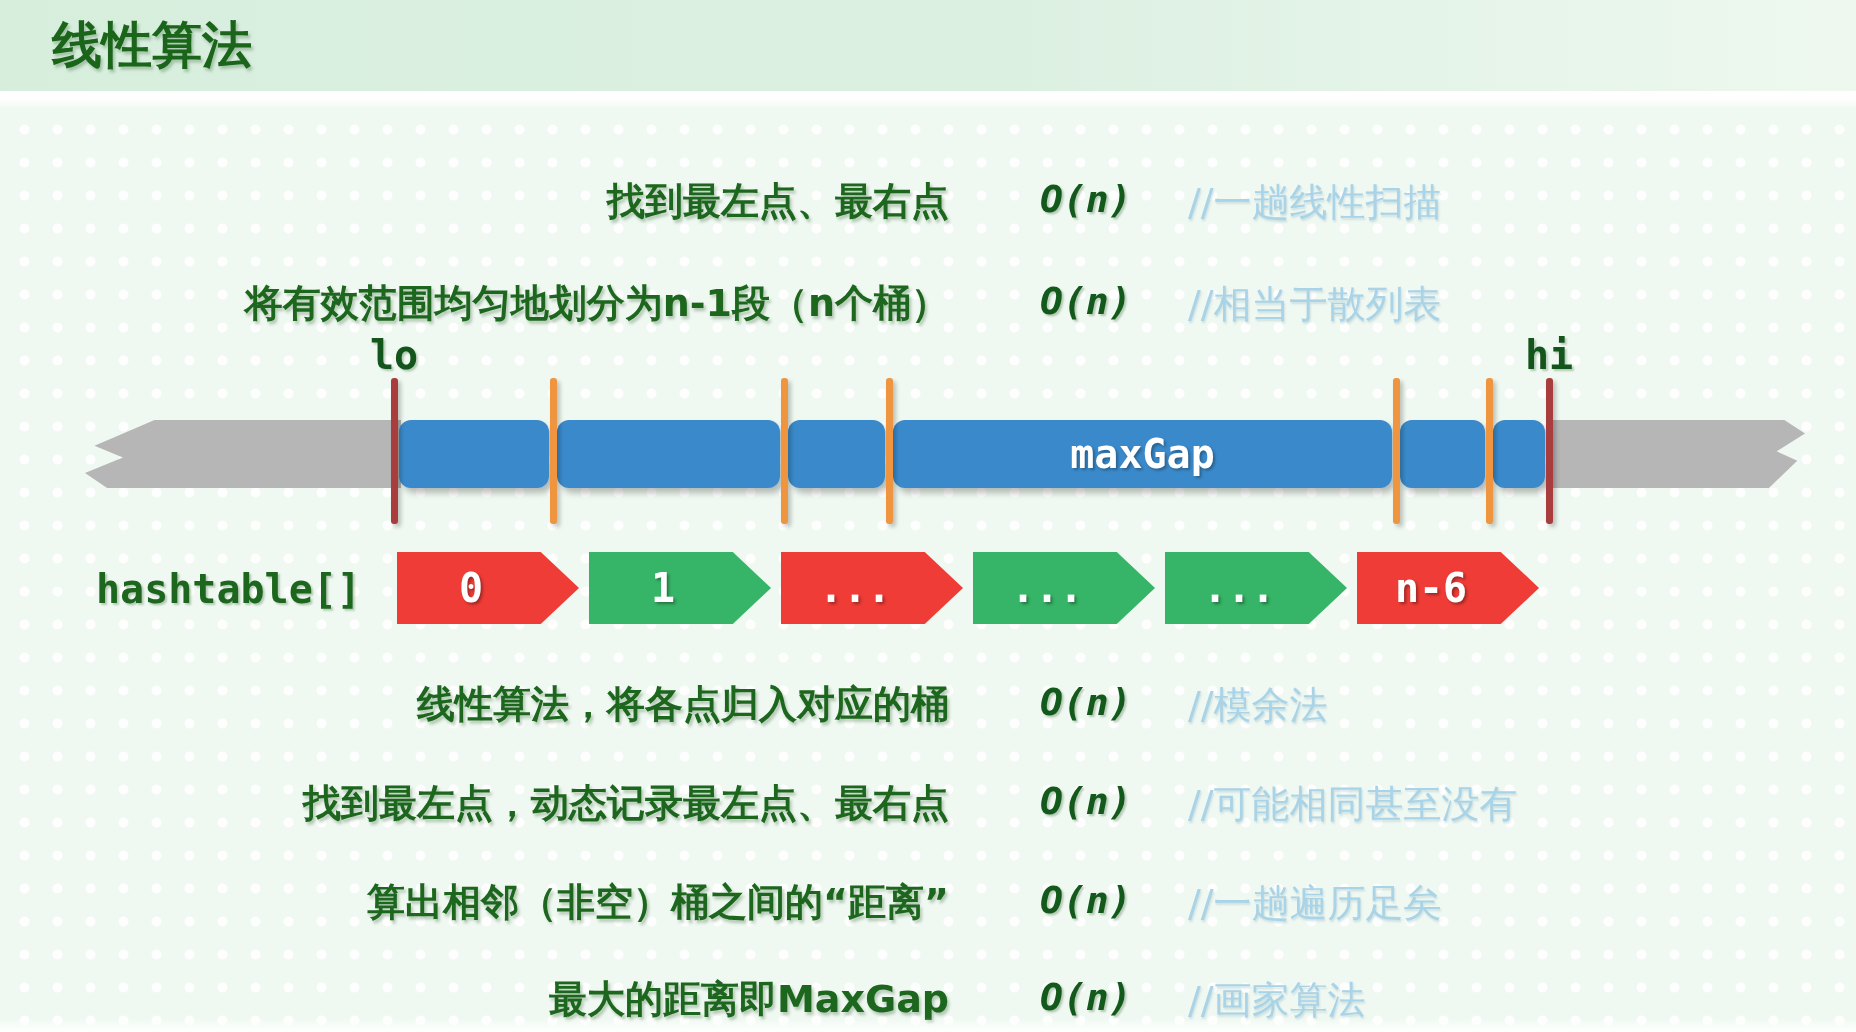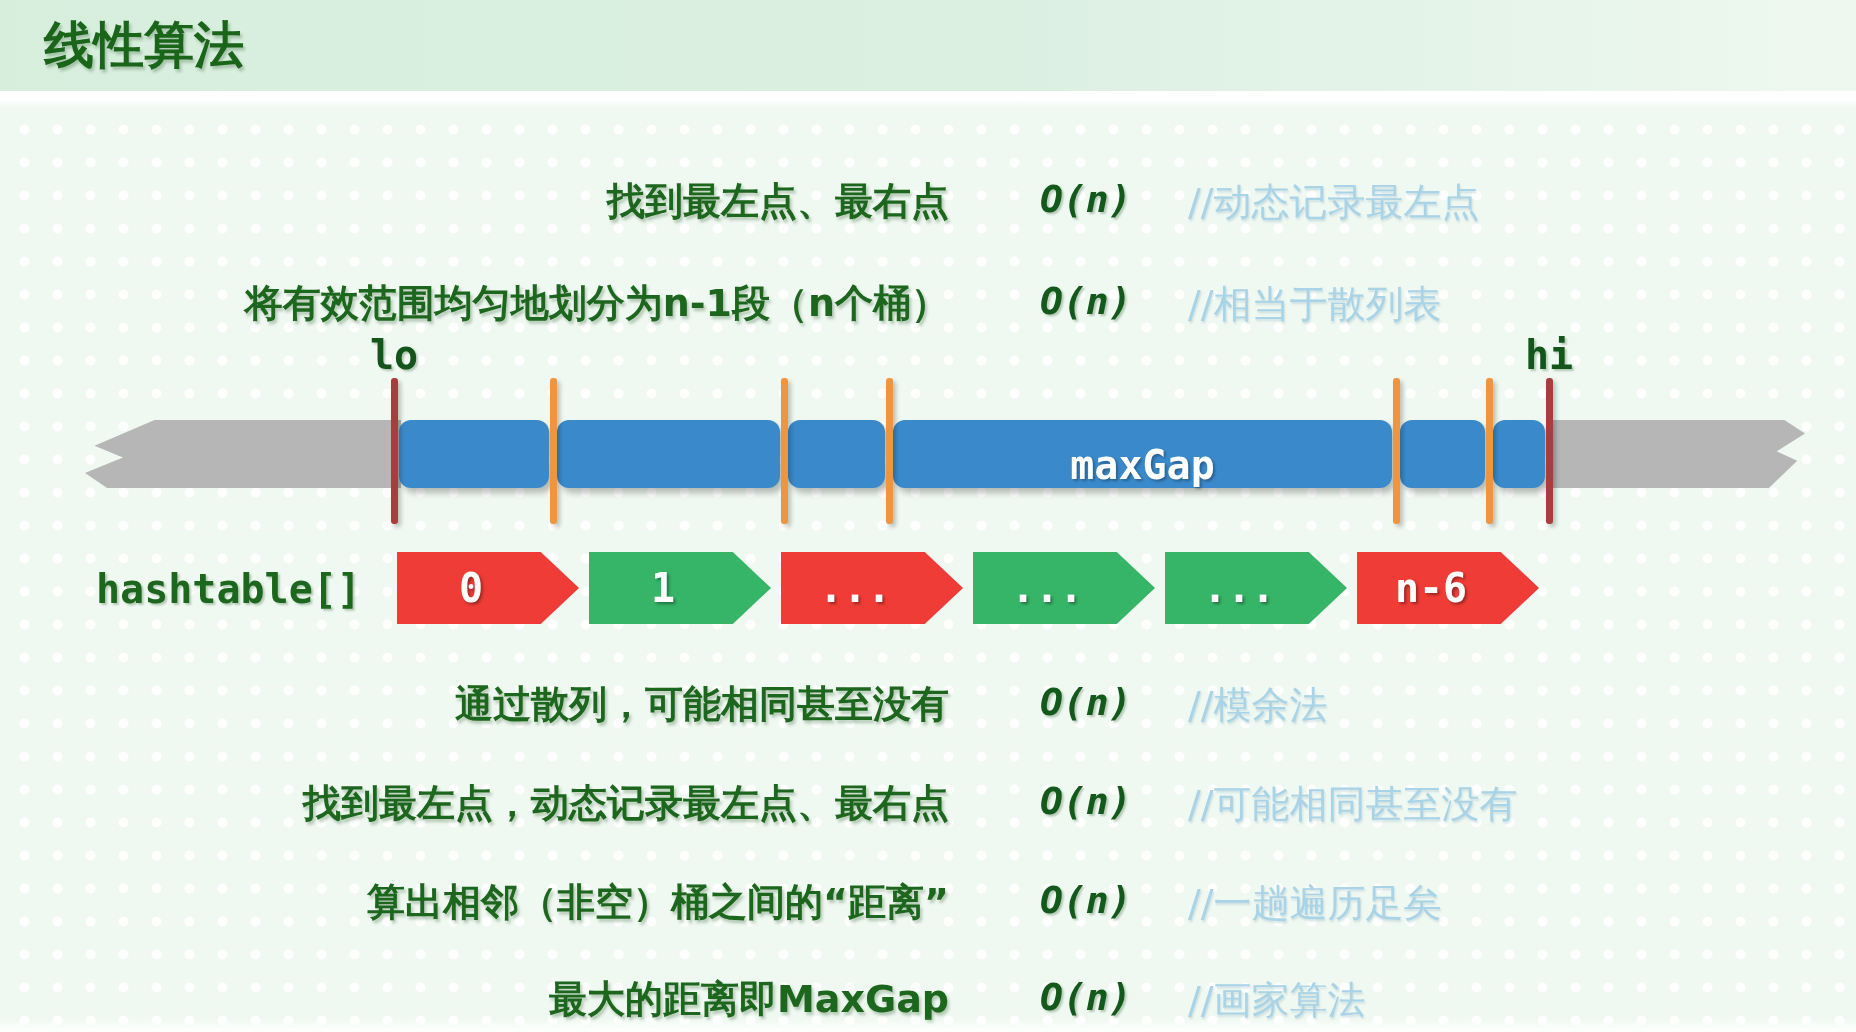--- a/index.html
+++ b/index.html
@@ -14,21 +14,21 @@
     background-image:radial-gradient(rgba(255,255,255,0.85) 4.5px, rgba(255,255,255,0) 5.5px);
     background-size:33px 33px;
     background-position:8px 14px;
   }
   
   .header-band{
     position:absolute;left:0;top:0;width:1856px;height:91px;
     background:linear-gradient(to right,#d7eedd 0%,#dcf0e2 55%,#eef8ef 100%);
   }
   .page-title{
-    position:absolute;left:44px;top:12px;
+    position:absolute;left:52px;top:12px;
     font-size:50px;font-weight:bold;color:#1a651a;white-space:nowrap;
     text-shadow:2px 3px 3px rgba(40,90,40,0.30);
   }
   .divider-strip{
     position:absolute;left:0;top:91px;width:1856px;height:16px;
     background:linear-gradient(to bottom,#ffffff 0%,#fdfefd 55%,#f2faf4 100%);
   }
   .bottom-strip{
     position:absolute;left:0;bottom:0;width:1856px;height:14px;
     background:linear-gradient(to bottom,rgba(255,255,255,0),#fcfffc 80%);
@@ -70,21 +70,21 @@
     left:0;width:316px;
     clip-path:polygon(100% 0,22% 0,13% 18%,3% 38%,12% 55%,0 78%,7% 100%,100% 100%);
   }
   .gray-right{
     left:1462px;width:258px;
     clip-path:polygon(0 0,92% 0,100% 20%,89% 46%,97% 60%,86% 100%,0 100%);
   }
   .blue-seg{
     position:absolute;top:0;height:68px;background:#3a8acb;border-radius:12px;
     box-shadow:4px 5px 6px rgba(0,0,0,0.25);
-    display:flex;align-items:flex-end;justify-content:center;
+    display:flex;align-items:center;justify-content:center;
   }
   #blue-seg-1{left:314px;width:150px}
   #blue-seg-2{left:472px;width:223px}
   #blue-seg-3{left:703px;width:97px}
   #blue-seg-4{left:808px;width:499px}
   #blue-seg-5{left:1315px;width:85px}
   #blue-seg-6{left:1408px;width:52px}
   .maxgap-label{
     font-family:"DejaVu Sans Mono","Liberation Mono",monospace;
     font-size:40px;font-weight:bold;color:#ffffff;white-space:nowrap;
@@ -127,21 +127,21 @@
 <div class="stage">
 
   <div class="header-band">
     <div class="page-title">线性算法</div>
   </div>
   <div class="divider-strip"></div>
 
   <div class="step-row" id="row-1">
     <span class="step-text">找到最左点、最右点</span>
     <span class="step-complexity">O(n)</span>
-    <span class="step-comment">//动态记录最左点</span>
+    <span class="step-comment">//一趟线性扫描</span>
   </div>
   <div class="step-row" id="row-2">
     <span class="step-text">将有效范围均匀地划分为n-1段（n个桶）</span>
     <span class="step-complexity">O(n)</span>
     <span class="step-comment">//相当于散列表</span>
   </div>
 
   <div class="range-label" id="lo-label">lo</div>
   <div class="range-label" id="hi-label">hi</div>
 
@@ -181,21 +181,21 @@
     <span class="bucket-label">...</span>
   </div>
   <div class="bucket-arrow" id="bucket-5" style="background: rgb(54, 180, 103);">
     <span class="bucket-label">...</span>
   </div>
   <div class="bucket-arrow" id="bucket-6" style="background: rgb(240, 60, 54);">
     <span class="bucket-label">n-6</span>
   </div>
 
   <div class="step-row" id="row-3">
-    <span class="step-text">通过散列，可能相同甚至没有</span>
+    <span class="step-text">线性算法，将各点归入对应的桶</span>
     <span class="step-complexity">O(n)</span>
     <span class="step-comment">//模余法</span>
   </div>
   <div class="step-row" id="row-4">
     <span class="step-text">找到最左点，动态记录最左点、最右点</span>
     <span class="step-complexity">O(n)</span>
     <span class="step-comment">//可能相同甚至没有</span>
   </div>
   <div class="step-row" id="row-5">
     <span class="step-text">算出相邻（非空）桶之间的“距离”</span>

